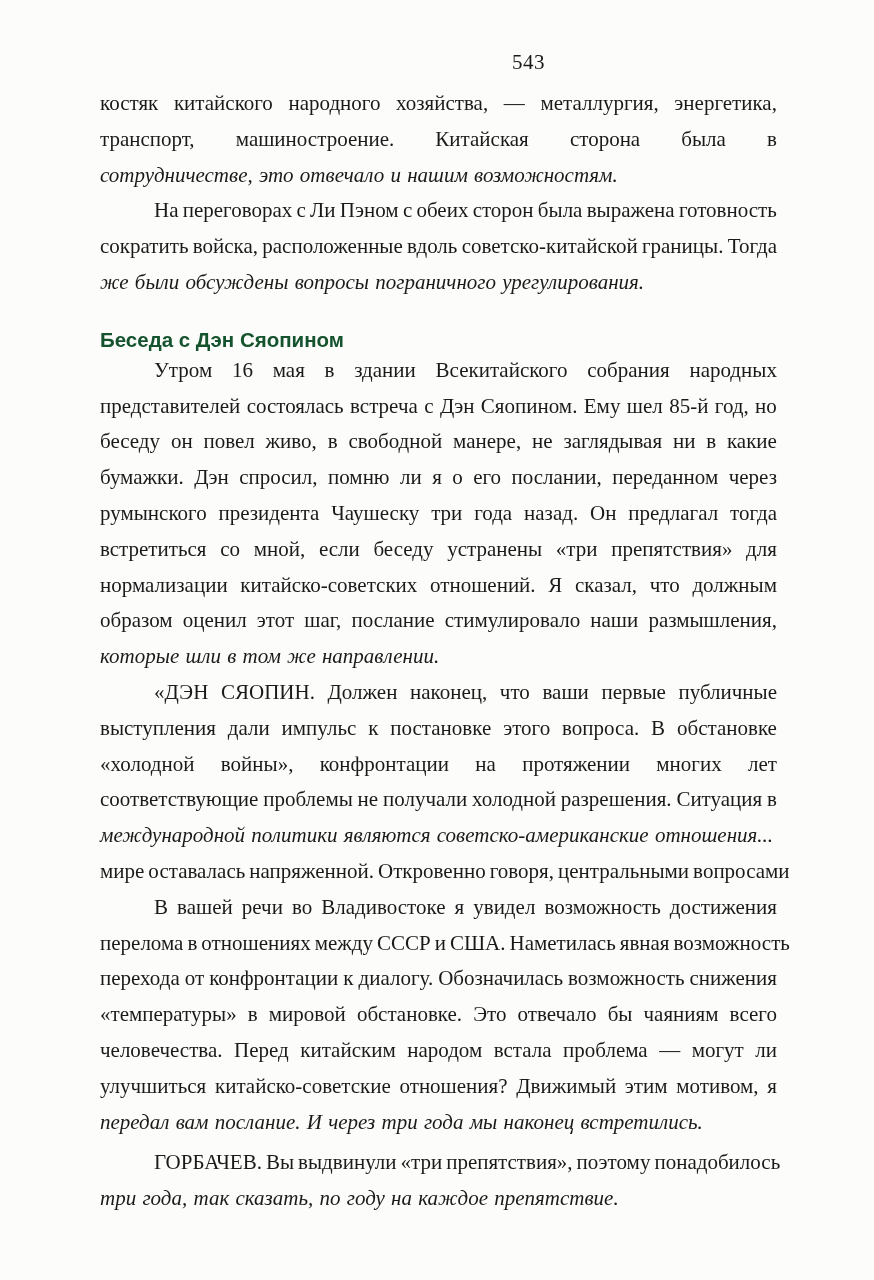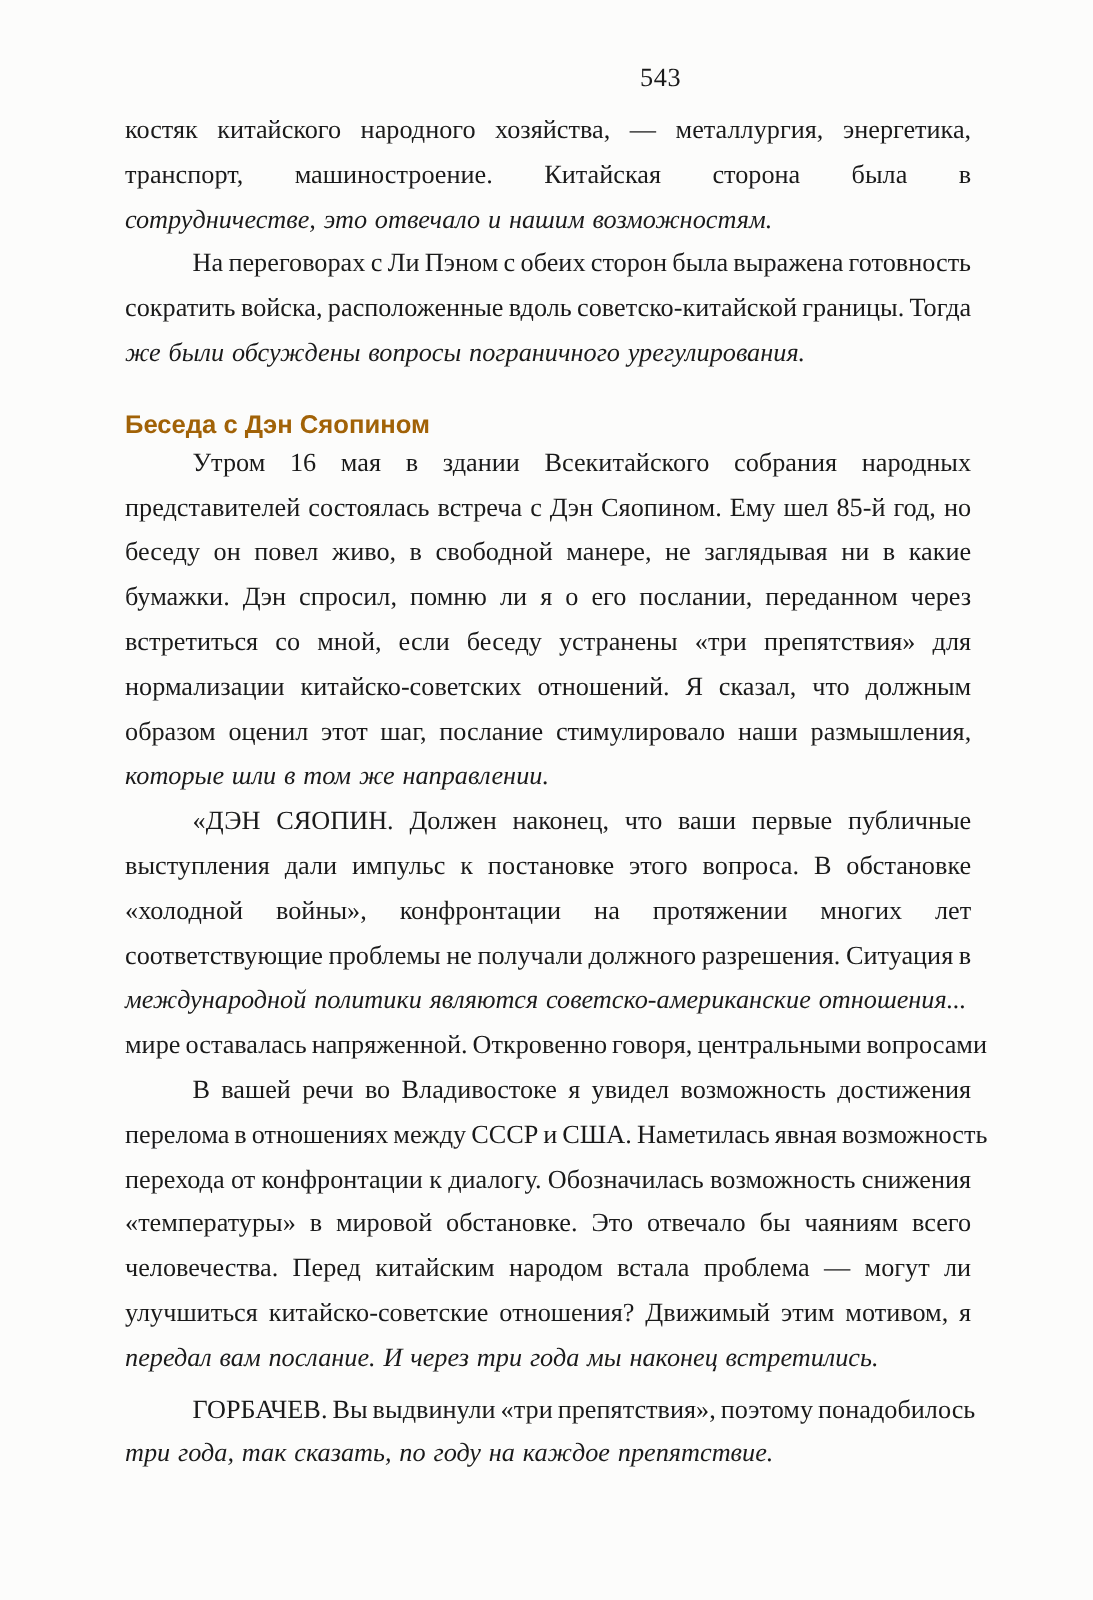--- a/index.html
+++ b/index.html
@@ -47,21 +47,21 @@
     word-spacing: 1px;
     font-style: italic;
   }
   .line.first { padding-left: 54px; }
   .section-heading {
     font-family: "Liberation Sans", sans-serif;
     font-weight: 700;
     font-size: 20.5px;
     line-height: 27px;
     margin-top: 25px;
-    color: #a16207;
+    color: #14532d;
   }
 </style>
 </head>
 <body>
 
 <div class="page">
   <div class="page-number">543</div>
   <div class="content" id="content">
       <div class="paragraph">
         <div class="line">
@@ -154,20 +154,31 @@
           <span>помню</span>
           <span>ли</span>
           <span>я</span>
           <span>о</span>
           <span>его</span>
           <span>послании,</span>
           <span>переданном</span>
           <span>через</span>
         </div>
         <div class="line">
+          <span>румынского</span>
+          <span>президента</span>
+          <span>Чаушеску</span>
+          <span>три</span>
+          <span>года</span>
+          <span>назад.</span>
+          <span>Он</span>
+          <span>предлагал</span>
+          <span>тогда</span>
+        </div>
+        <div class="line">
           <span>встретиться</span>
           <span>со</span>
           <span>мной,</span>
           <span>если</span>
           <span>беседу</span>
           <span>устранены</span>
           <span>«три</span>
           <span>препятствия»</span>
           <span>для</span>
         </div>
@@ -221,21 +232,21 @@
           <span>на</span>
           <span>протяжении</span>
           <span>многих</span>
           <span>лет</span>
         </div>
         <div class="line">
           <span>соответствующие</span>
           <span>проблемы</span>
           <span>не</span>
           <span>получали</span>
-          <span>должного</span>
+          <span>холодной</span>
           <span>разрешения.</span>
           <span>Ситуация</span>
           <span>в</span>
         </div>
         <div class="line last">международной политики являются советско-американские отношения...</div>
         <div class="line">
           <span>мире</span>
           <span>оставалась</span>
           <span>напряженной.</span>
           <span>Откровенно</span>

